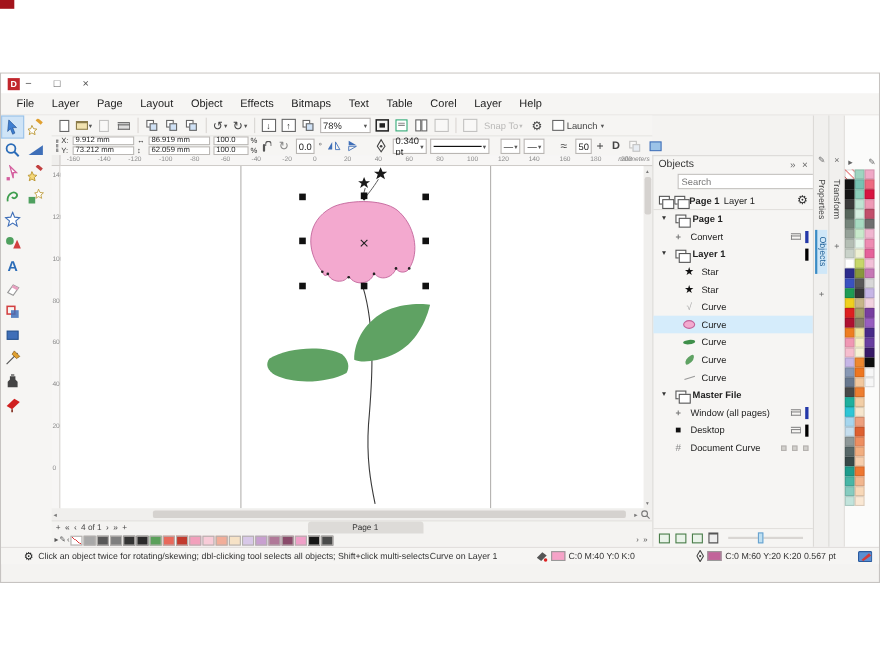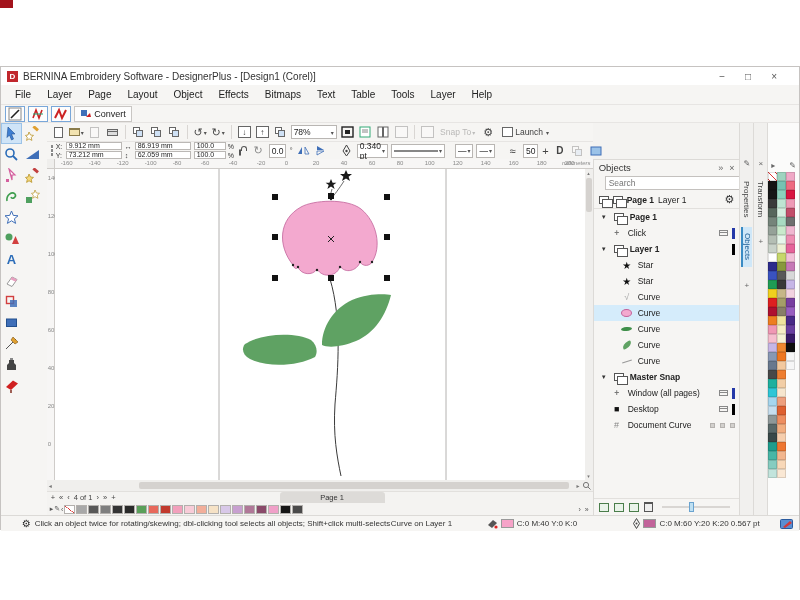--- a/index.html
+++ b/index.html
@@ -68,21 +68,21 @@
   .pagenav{height:12px;display:flex;align-items:center;gap:4px;padding-left:4px;font-size:7.5px;color:#444;background:#f4f3f1;border-top:1px solid #e2e0dd}
   .ptab{margin-left:160px;width:105px;height:12px;background:#dddbd8;display:flex;align-items:center;justify-content:center;font-size:7.5px;color:#333;border-radius:3px 3px 0 0}
   .docpal{height:12px;display:flex;align-items:center;gap:1px;padding-left:3px;background:#f4f3f1;font-size:7px;color:#555}
   .dswatch{width:11px;height:9px;border:1px solid #b3b0ad}
   .none{background:linear-gradient(to top right,#fff 46%,#d33 48%,#d33 52%,#fff 54%)}
   .dpright{margin-left:auto;display:flex;gap:4px;padding-right:4px}
   
   .docker{width:148px;background:#f6f5f3;border-left:1px solid #dcdad7;display:flex;flex-direction:column;margin-top:36px;height:356px;border-top:1px solid #dcdad7}
   .dtitle{height:15px;display:flex;align-items:center;padding:0 5px;font-size:9.5px;color:#333}
   .dtitle .r{margin-left:auto;display:flex;gap:6px;color:#666;font-size:9px}
-  .dsearch{margin:1px 11px;height:14px;border:1px solid #c4c1be;background:#fff;font-size:8.5px;color:#222;padding:0 3px;width:calc(100% - 8px);font-family:"Liberation Sans",sans-serif}
+  .dsearch{margin:1px 22px;height:14px;border:1px solid #c4c1be;background:#fff;font-size:8.5px;color:#222;padding:0 3px;width:calc(100% - 8px);font-family:"Liberation Sans",sans-serif}
   .lheader{height:18px;display:flex;align-items:center;gap:4px;padding:0 5px;border-bottom:1px solid #e2e0dd;font-size:8.5px}
   .lheader b{font-size:8.5px}
   .lheader .gear{margin-left:auto;font-size:11px;color:#333}
   .tree{flex:0 0 auto}
   .trow{height:16px;display:flex;align-items:center;gap:4px;padding-right:4px;font-size:8.5px;color:#222}
   .trow.sel{background:#d5ecfb}
   .trow .exp{width:8px;font-size:6px;color:#333;text-align:center}
   .trow .icn{width:14px;display:flex;align-items:center;justify-content:center}
   .trow.root{padding-left:6px;font-weight:bold}
   .trow.child{padding-left:16px}
@@ -127,69 +127,42 @@
 </style>
 </head>
 <body>
 
 <div class="chip"></div>
 
 <div class="appwin">
 
   <div class="titlebar">
     <span class="applogo">D</span>
-    <span class="title">BERNINA Embroidery Software - DesignerPlus - [Design1 (Corel)]</span>
     <span class="winctl">
       <span>−</span>
       <span>□</span>
       <span>×</span>
     </span>
   </div>
 
   <div class="menubar">
       <span class="menu-item">File</span>
       <span class="menu-item">Layer</span>
       <span class="menu-item">Page</span>
       <span class="menu-item">Layout</span>
       <span class="menu-item">Object</span>
       <span class="menu-item">Effects</span>
       <span class="menu-item">Bitmaps</span>
       <span class="menu-item">Text</span>
       <span class="menu-item">Table</span>
-      <span class="menu-item">Tools</span>
+      <span class="menu-item">Corel</span>
       <span class="menu-item">Layer</span>
       <span class="menu-item">Help</span>
     </div>
 
-  <div class="bbar">
-    <span class="bbtn">
-      <svg width="14" height="14">
-          <rect x="1" y="1" width="12" height="12" fill="#fff" stroke="#888" stroke-width="1"></rect>
-          <line x1="3" y1="11" x2="11" y2="3" stroke="#222" stroke-width="1.6"></line>
-        </svg>
-    </span>
-    <span class="bbtn">
-      <svg width="14" height="14">
-          <path d="M2,11 L5,3 L8,11 L11,3" fill="none" stroke="#c22" stroke-width="1.6"></path>
-          <path d="M2,7 L12,7" stroke="#2a7" stroke-width="1"></path>
-        </svg>
-    </span>
-    <span class="bbtn">
-      <svg width="14" height="14">
-          <path d="M1,11 L5,3 L8,11 L12,3" fill="none" stroke="#c22" stroke-width="2"></path>
-        </svg>
-    </span>
-    <span class="bbtn wide">
-      <svg width="12" height="12">
-          <rect x="1" y="2" width="6" height="6" fill="#3f6fb8"></rect>
-          <path d="M6,9 l4,-4 l1,4 z" fill="#c22"></path>
-        </svg>
-      <span>Convert</span>
-    </span>
-  </div>
 
   <div class="mainrow">
 
     <div class="toolbox">
       <div class="tcol">
         <div class="tool sel">
             <svg width="15" height="15">
               <polygon points="4,1 11,8 7.5,8 9.5,13 7.5,14 5.5,9 3,11.5" fill="#3f7fd2" stroke="#1f4f92" stroke-width="0.6"></polygon>
             </svg>
           </div>
@@ -646,21 +619,21 @@
             <span class="icn">
               <span class="i-pages"></span>
             </span>
             <span>Page 1</span>
             <span class="grow"></span>
           </div>
           <div class="trow child">
             <span class="icn">
               <b style="color:#777">+</b>
             </span>
-            <span>Click</span>
+            <span>Convert</span>
             <span class="grow"></span>
             <span class="i-printer"></span>
             <span class="i-bar" style="background: rgb(36, 56, 168);"></span>
           </div>
           <div class="trow root">
             <span class="exp">▼</span>
             <span class="icn">
               <span class="i-pages"></span>
             </span>
             <span>Layer 1</span>
@@ -714,21 +687,21 @@
               <span class="i-line"></span>
             </span>
             <span>Curve</span>
             <span class="grow"></span>
           </div>
           <div class="trow root">
             <span class="exp">▼</span>
             <span class="icn">
               <span class="i-pages"></span>
             </span>
-            <span>Master Snap</span>
+            <span>Master File</span>
             <span class="grow"></span>
           </div>
           <div class="trow child">
             <span class="icn">
               <b style="color:#777">+</b>
             </span>
             <span>Window (all pages)</span>
             <span class="grow"></span>
             <span class="i-printer"></span>
             <span class="i-bar" style="background: rgb(36, 56, 168);"></span>

